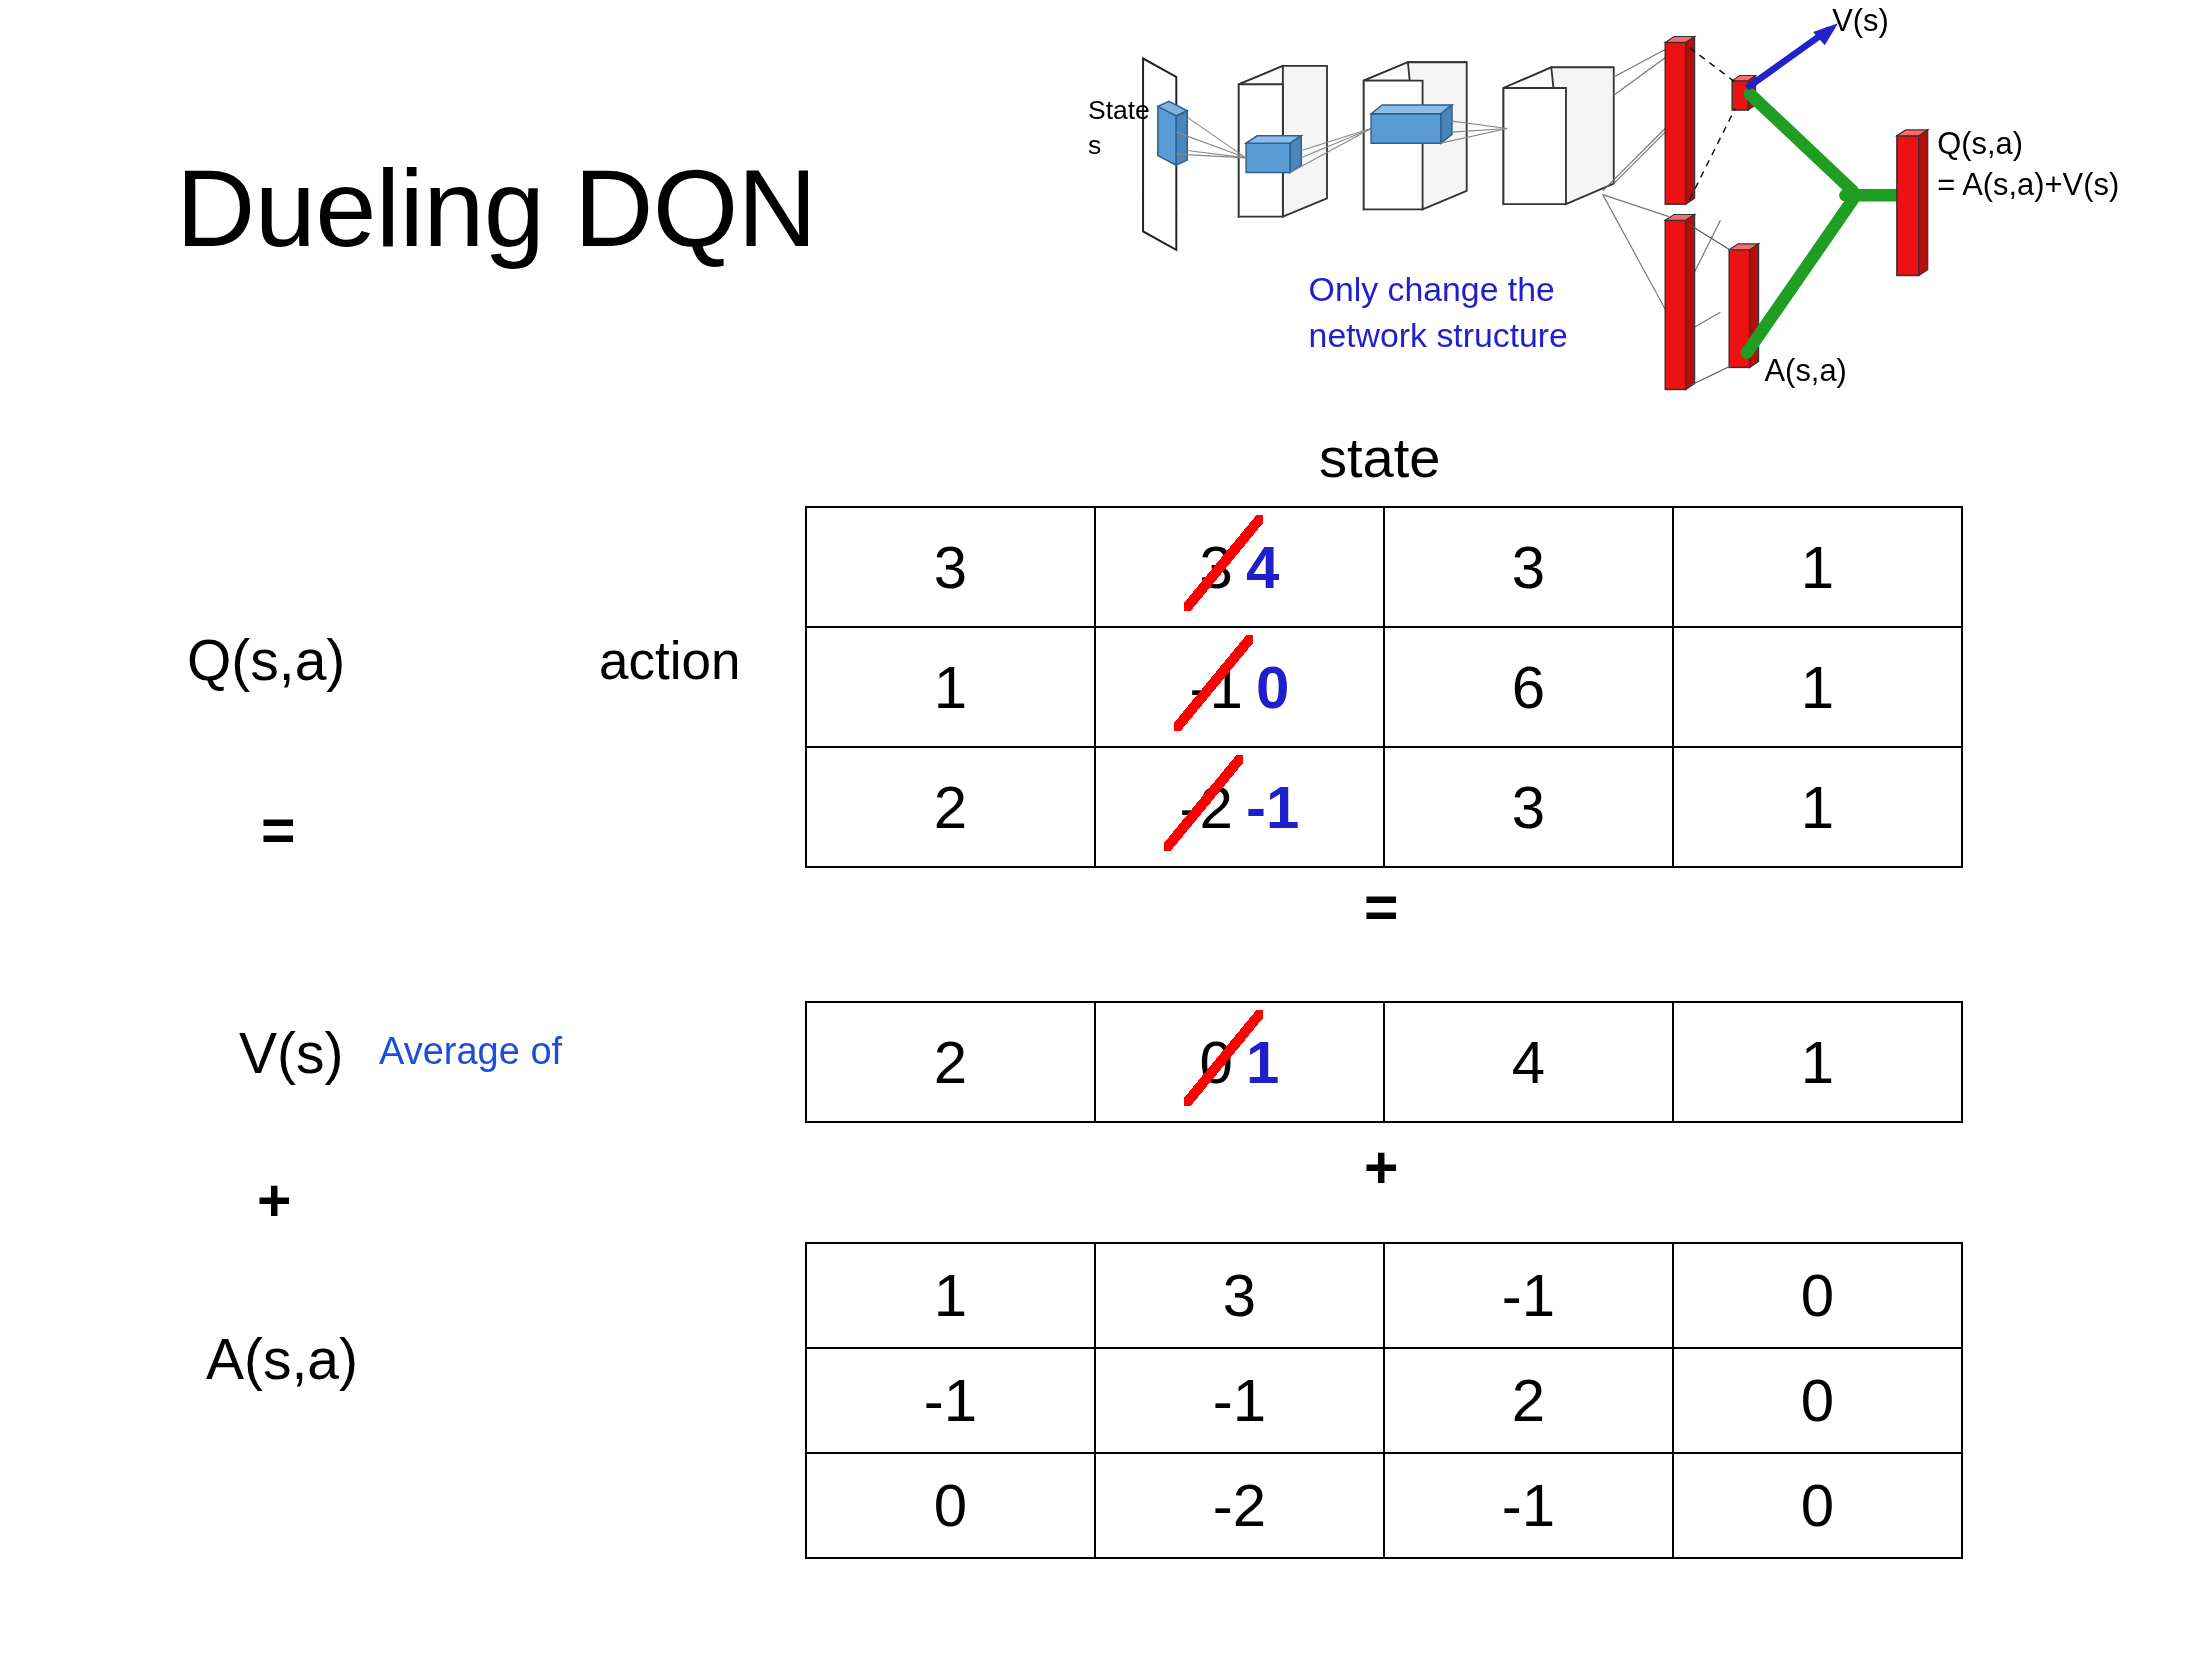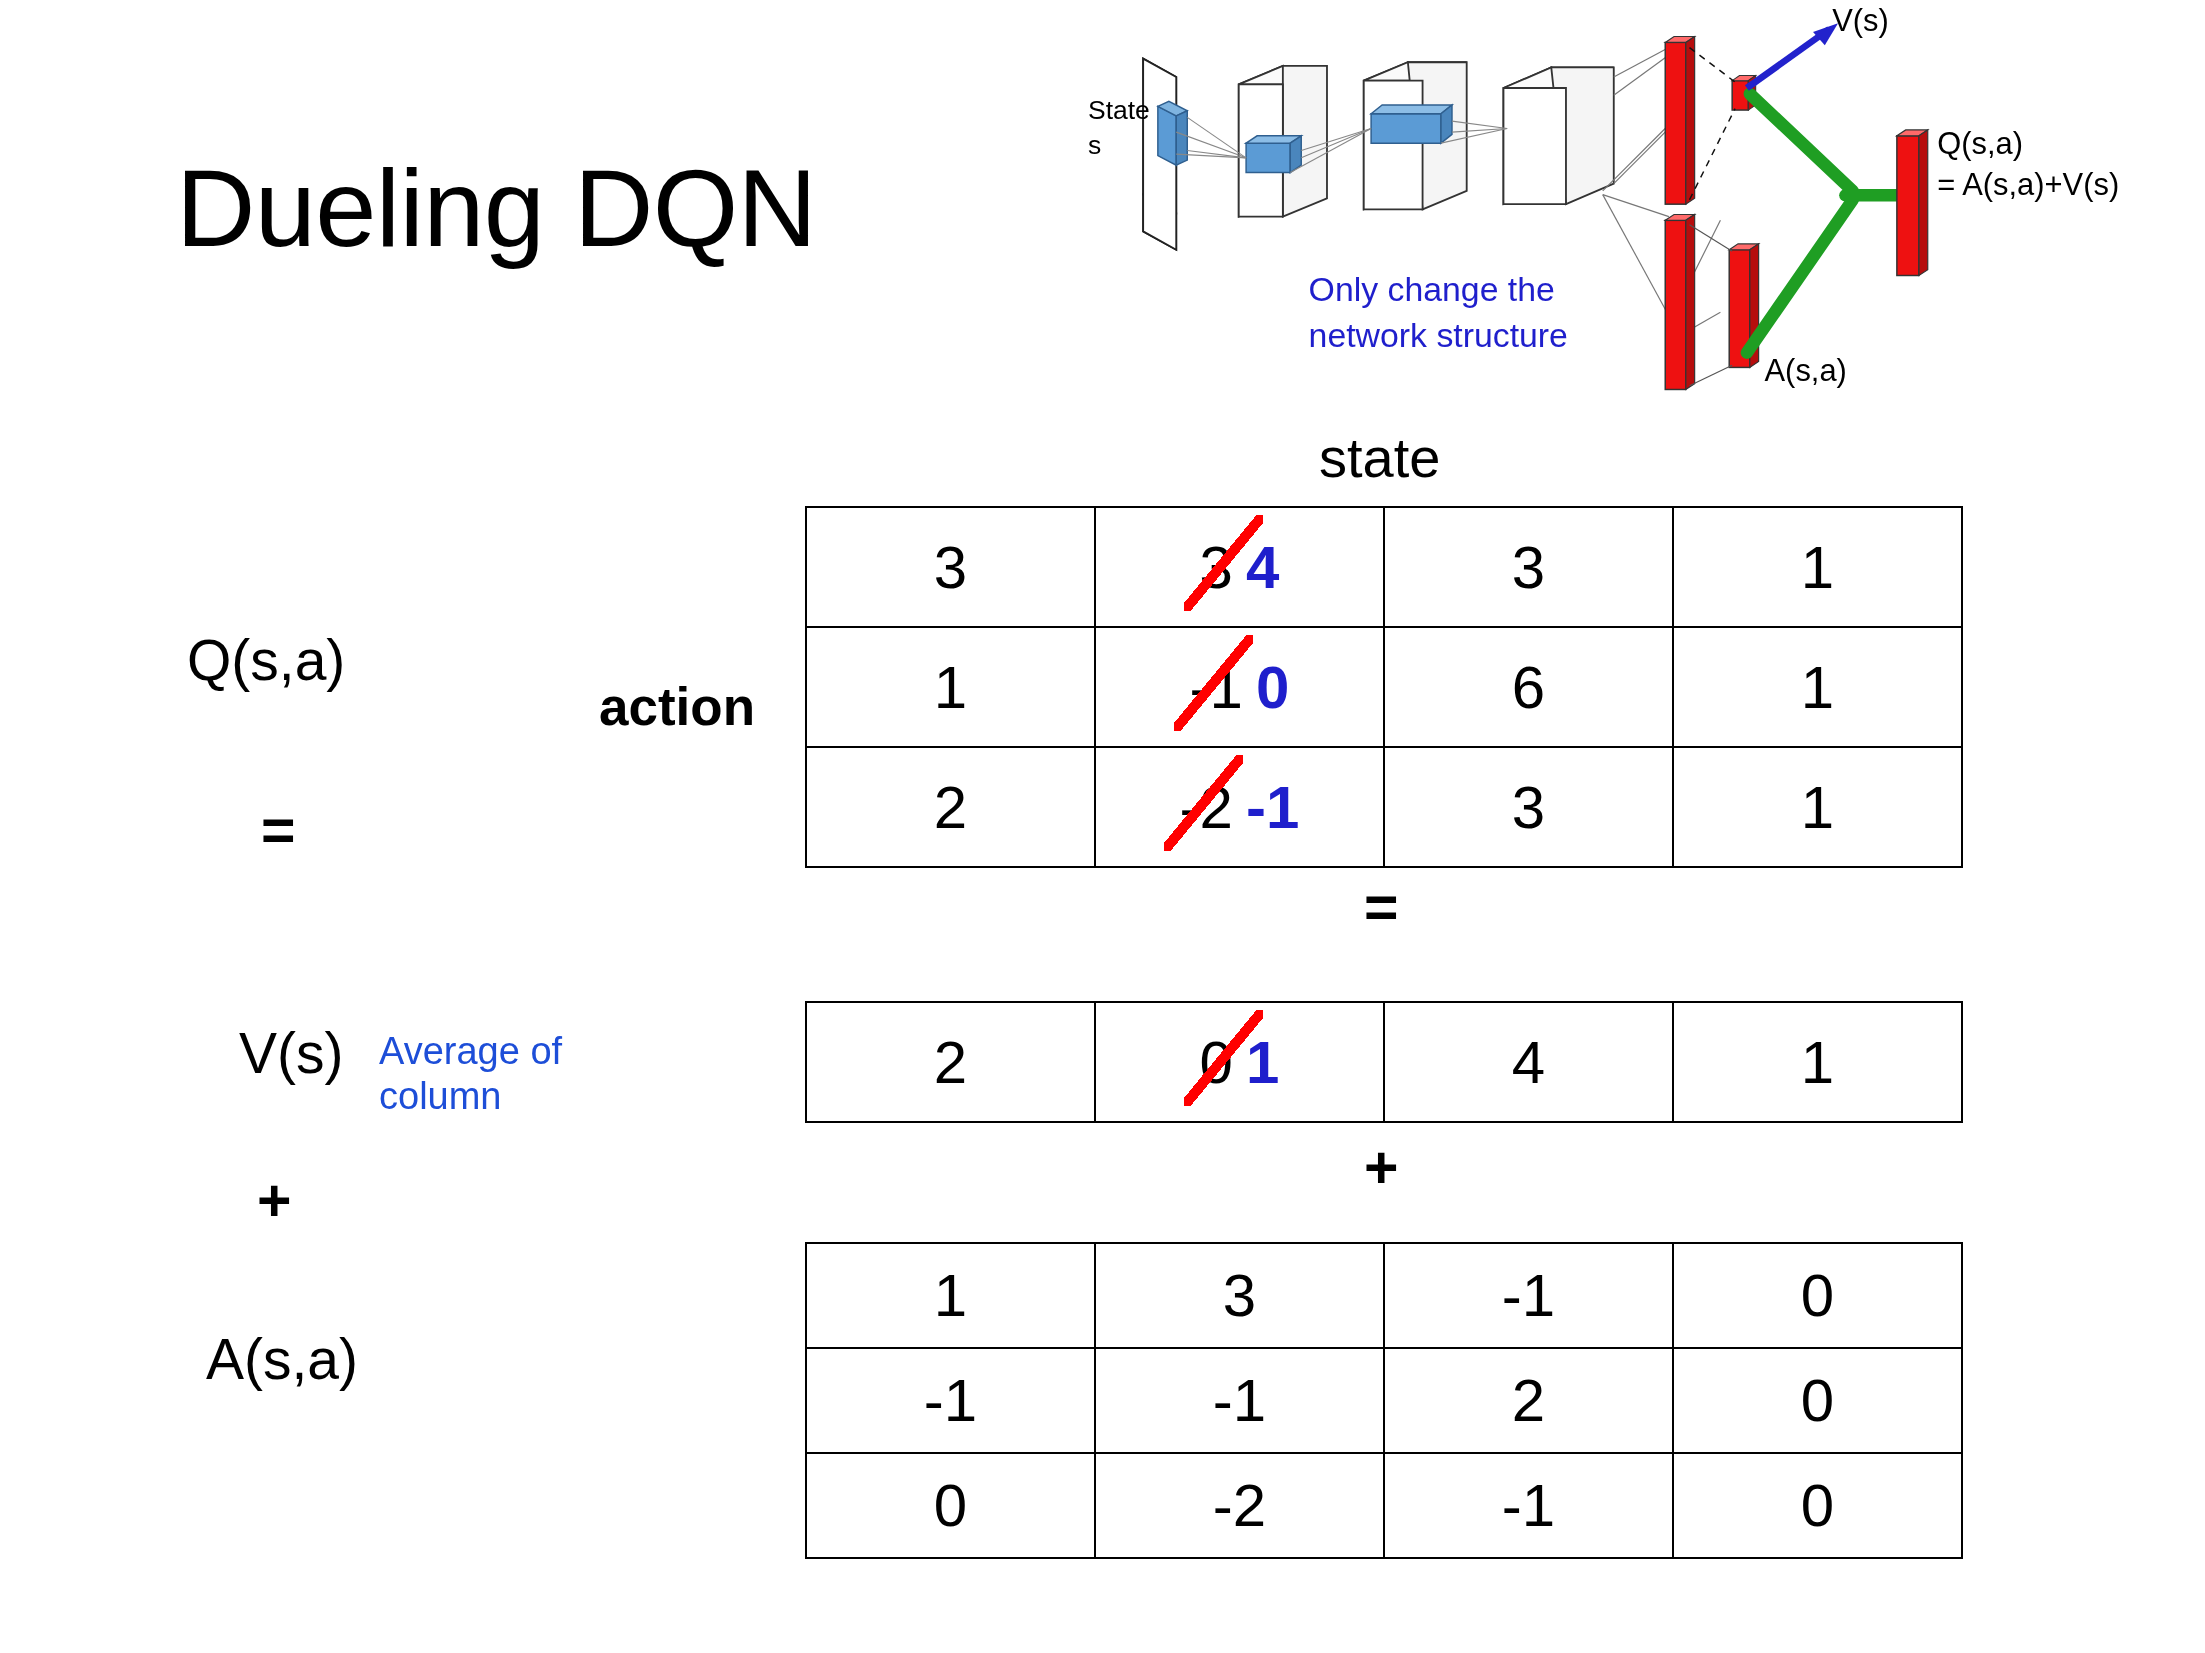--- a/index.html
+++ b/index.html
@@ -37,21 +37,21 @@
     height: 412px;
   }
   #network-diagram svg { display: block; }
 
   
   .lbl {
     white-space: nowrap;
     line-height: 1;
   }
   #state-label   { left: 1319px; top: 430px; font-size: 56px; }
-  #action-label  { left: 599px;  top: 680px; font-size: 53px; font-weight: bold; }
+  #action-label  { left: 599px;  top: 634px; font-size: 53px; }
   #q-label       { left: 187px;  top: 632px; font-size: 57px; }
   #v-label       { left: 239px;  top: 1025px; font-size: 57px; }
   #a-label       { left: 206px;  top: 1331px; font-size: 57px; }
 
   .blue-note {
     color: #1d4ed8;
     font-size: 38px;
     line-height: 1.18;
     white-space: nowrap;
   }
@@ -272,21 +272,20 @@
 <div class="abs lbl" id="v-label">V(s)</div>
 <div class="abs lbl" id="a-label">A(s,a)</div>
 
 <div class="abs op" id="eq-left">=</div>
 <div class="abs op" id="plus-left">+</div>
 <div class="abs op" id="eq-mid">=</div>
 <div class="abs op" id="plus-mid">+</div>
 
 <div class="abs blue-note" id="avg-note">
   <div>Average of</div>
-  <div>column</div>
 </div>
 
 <div class="abs blue-note" id="sum-note">
 </div>
 
 <table class="grid" id="q-table">
     <tbody>
       <tr>
         <td>3</td>
         <td><span class="edited">

